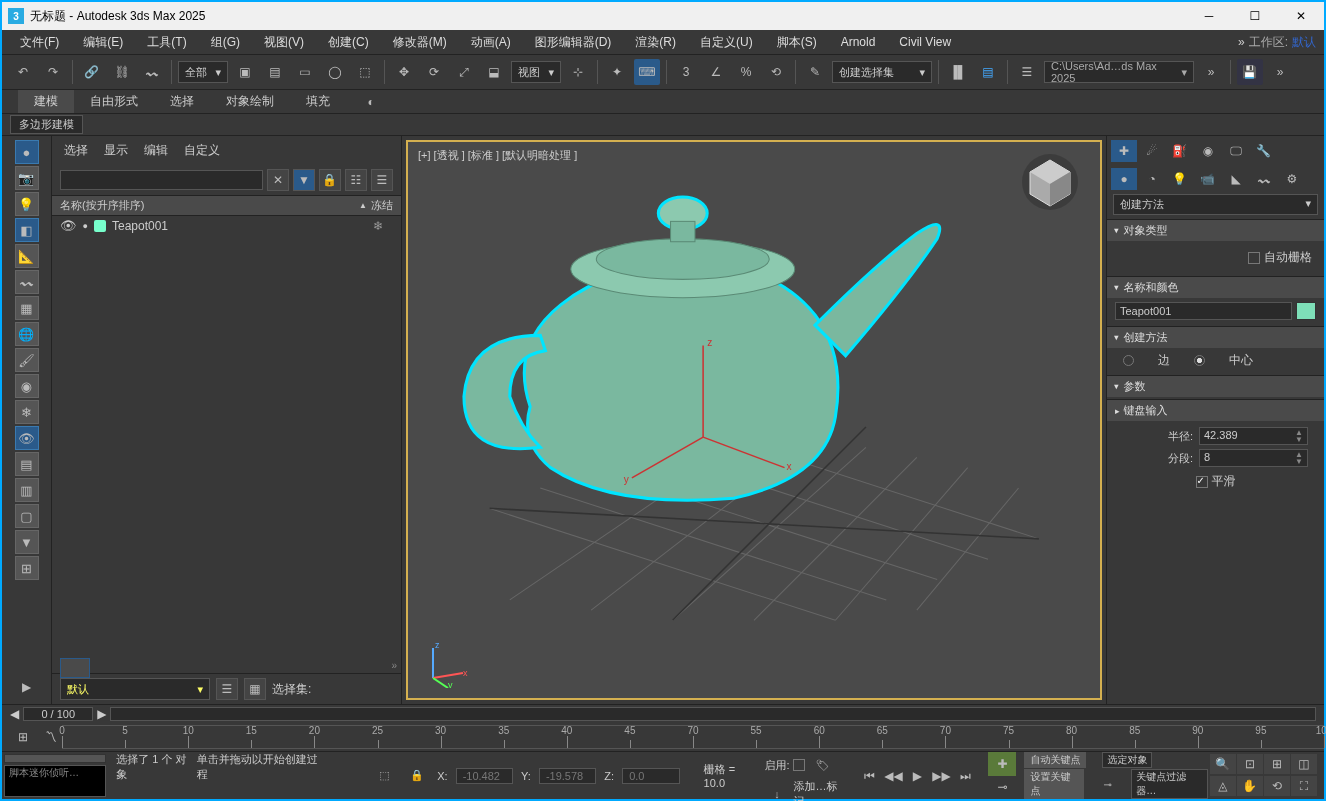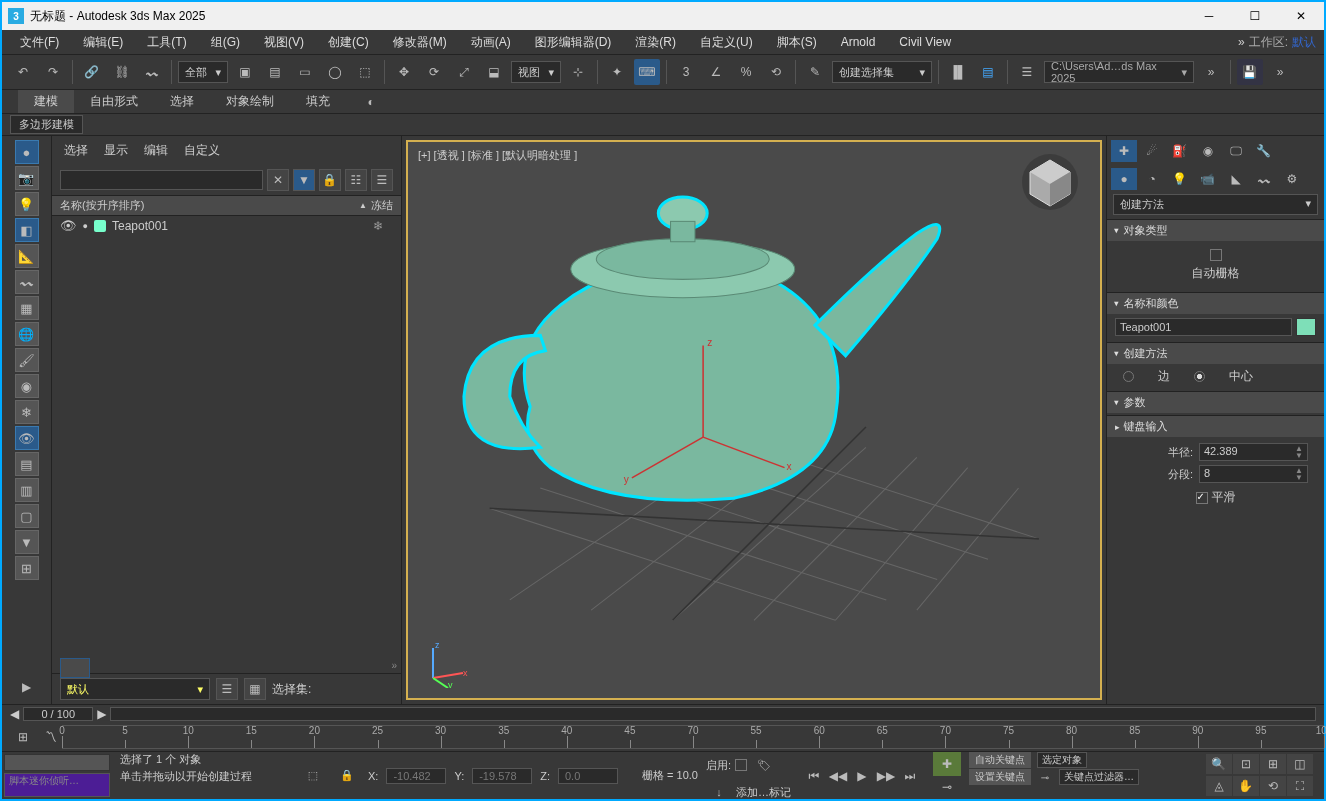--- a/index.html
+++ b/index.html
@@ -56,21 +56,21 @@
 .cp-tabs { display: flex; padding: 4px; gap: 2px; }
 .cptab { width: 26px; height: 22px; display: flex; align-items: center; justify-content: center; color: #bbb; }
 .cptab.active { background: #2a5a8a; }
 .cp-subtabs { display: flex; padding: 2px 4px; gap: 2px; }
 .cp-catdrop { background: #2a2a2a; border: 1px solid #555; margin: 2px 6px; padding: 2px 6px; display: flex; font-size: 11px; }
 .cp-catdrop .arrow { margin-left: auto; }
 .rollout-head { background: #4a4a4a; padding: 3px 8px; display: flex; align-items: center; color: #ddd; font-size: 11px; border-top: 1px solid #222; margin-top: 2px; }
 .rollout-head::before { content: "▸"; margin-right: 4px; font-size: 9px; transform: rotate(90deg); display: inline-block; }
 .rollout-head.collapsed::before { transform: none; }
 .rollout-body { padding: 4px 8px; }
-.autogrid { display: flex; justify-content: flex-end; align-items: center; gap: 4px; padding: 4px; flex-direction: column; }
+.autogrid { display: flex; justify-content: flex-end; align-items: center; gap: 4px; padding: 4px; }
 .checkbox { width: 12px; height: 12px; border: 1px solid #777; }
 .checkbox.checked::after { content: "✓"; color: #fff; font-size: 10px; display: block; margin-top: -2px; }
 .primgrid { display: grid; grid-template-columns: 1fr 1fr; gap: 3px; }
 .primbtn { background: #555; border: 1px solid #333; padding: 3px 0; text-align: center; font-size: 11px; color: #ddd; }
 .primbtn.active { background: #2a6ab0; color: #fff; }
 .primbtn.full { grid-column: 1/3; }
 .namecolor { display: flex; gap: 4px; padding: 4px 8px; }
 .nameinput { flex: 1; background: #2a2a2a; border: 1px solid #555; padding: 2px 4px; color: #ccc; font-size: 11px; }
 .colorswatch { width: 20px; height: 18px; background: #7edfb8; border: 1px solid #333; }
 .radiorow { display: flex; gap: 24px; padding: 4px 16px; align-items: center; }
@@ -86,28 +86,28 @@
 .framebox { background: #2a2a2a; border: 1px solid #555; padding: 0 16px; font-size: 11px; min-width: 70px; text-align: center; }
 .slidertrack { flex: 1; height: 14px; background: #2a2a2a; border: 1px solid #555; position: relative; }
 .timelinerow { height: 28px; display: flex; align-items: center; position: relative; background: #383838; padding-left: 60px; }
 .timeline { flex: 1; height: 24px; position: relative; border-top: 1px solid #555; border-bottom: 1px solid #555; }
 .tick { position: absolute; bottom: 0; width: 1px; height: 8px; background: #888; }
 .tick.major { height: 12px; }
 .ticklabel { position: absolute; bottom: 12px; font-size: 10px; color: #aaa; transform: translateX(-50%); }
 .statusrow { height: 48px; display: flex; align-items: stretch; border-top: 1px solid #222; }
 .maxscript { width: 110px; display: flex; flex-direction: column; }
 .ms-preview { flex: 1; background: #555; border: 1px solid #333; margin: 2px; }
-.ms-input { background: #4c1d95; border: 1px solid #555; height: 24px; padding: 0 4px; font-size: 10px; color: #888; margin: 0 2px 2px; }
-.status-text { display: flex; flex-direction: column; justify-content: flex-start; padding: 0 8px; gap: 2px; font-size: 11px; }
+.ms-input { background: #000000; border: 1px solid #555; height: 32px; padding: 0 4px; font-size: 10px; color: #888; margin: 0 2px 2px; }
+.status-text { display: flex; flex-direction: row; justify-content: flex-end; padding: 0 8px; gap: 2px; font-size: 11px; }
 .coords { display: flex; align-items: center; gap: 8px; margin-left: 40px; font-size: 11px; }
 .coordbox { background: #2a2a2a; border: 1px solid #555; padding: 1px 6px; color: #777; width: 60px; }
 .transport { display: flex; align-items: center; gap: 2px; margin-left: 12px; }
 .transbtn { width: 22px; height: 22px; display: flex; align-items: center; justify-content: center; color: #bbb; }
 .autokey { display: flex; flex-direction: column; gap: 1px; margin-left: 8px; font-size: 10px; }
-.autokey-row { display: flex; align-items: center; gap: 6px; }
+.autokey-row { display: flex; align-items: center; gap: 16px; }
 .akbtn { background: #555; padding: 1px 6px; font-size: 10px; }
 .akdrop { background: #2a2a2a; border: 1px solid #555; padding: 0 4px; font-size: 10px; }
 .viewnav { display: flex; flex-wrap: wrap; width: 120px; margin-left: auto; padding: 2px; gap: 1px; }
 .navbtn { width: 26px; height: 20px; display: flex; align-items: center; justify-content: center; color: #bbb; background: #444; }
 svg { display: block; }
 .morearr { position: absolute; top: -14px; right: 4px; color: #888; font-size: 10px; }
 .worldspace { position: absolute; top: -16px; left: 8px; display: flex; gap: 2px; }
 .wsthumb { width: 30px; height: 20px; background: #4a4a4a; border: 1px solid #2a5a8a; }
 </style>
 </head>

